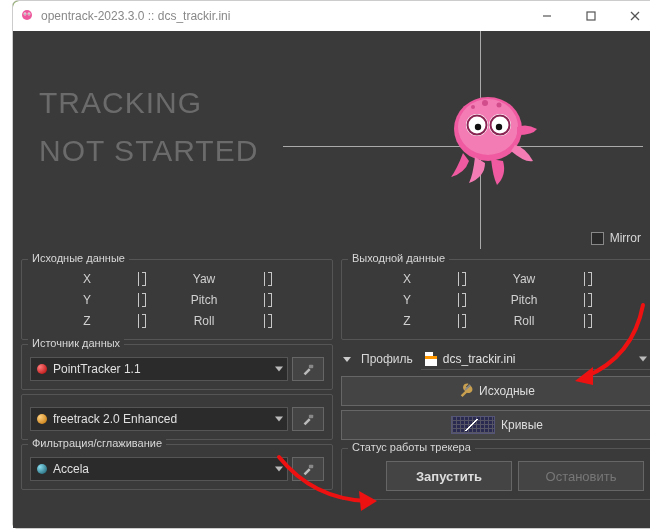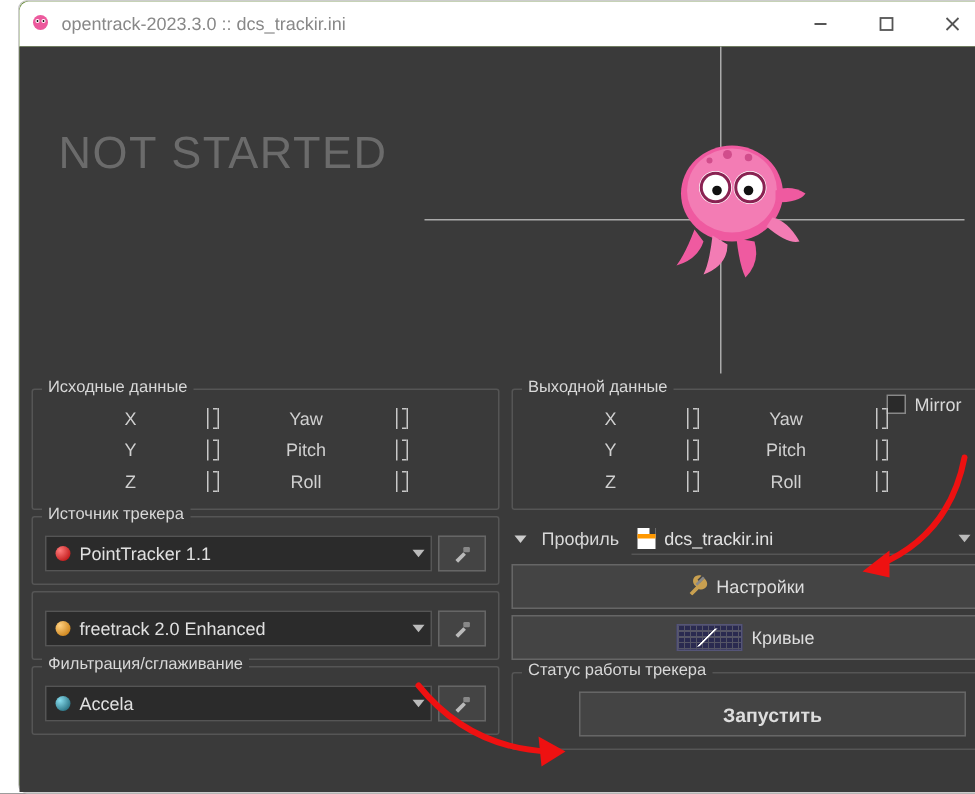--- a/index.html
+++ b/index.html
@@ -30,22 +30,22 @@
   .tracking-text {
     position: absolute; left: 26px; top: 48px;
     color: #6b6b6b; font-size: 30px; font-weight: 500; line-height: 1.6;
     letter-spacing: 1px;
   }
   .crosshair-h { position: absolute; top: 115px; left: 270px; width: 360px; height: 1px; background: #aaa; }
   .crosshair-v { position: absolute; top: 0px; left: 467px; width: 1px; height: 218px; background: #aaa; }
   .octo { position: absolute; left: 420px; top: 50px; width: 110px; height: 110px; }
 
   .mirror-row {
-    position: absolute; right: 20px; top: 200px; display: flex; align-items: flex-start; gap: 6px;
-    color: #d8d8d8; font-size: 12px; margin-top: 32px;
+    position: absolute; right: 20px; top: 200px; display: flex; align-items: flex-end; gap: 6px;
+    color: #d8d8d8; font-size: 12px;
   }
   .chk {
     width: 13px; height: 13px; border: 1px solid #888; background: #2a2a2a;
   }
 
   .panels {
     position: absolute; left: 0; right: 0; top: 228px; bottom: 0;
     display: flex; gap: 8px; padding: 0 8px 6px 8px;
   }
   .col { flex: 1; display: flex; flex-direction: column; gap: 4px; }
@@ -181,20 +181,21 @@
             <line x1="9" y1="1" x2="1" y2="9" stroke-width="1.2"></line>
           </svg>
       </div>
     </div>
   </div>
 
   <div class="content">
 
     <div class="preview">
       <div class="tracking-text">
+        <div>TRACKING</div>
         <div>NOT STARTED</div>
       </div>
       <div class="crosshair-h"></div>
       <div class="crosshair-v"></div>
       <div class="octo">
         <svg viewBox="0 0 110 110">
           <ellipse cx="55" cy="48" rx="34" ry="32" fill="#ef5aa0"></ellipse>
           <ellipse cx="55" cy="46" rx="30" ry="28" fill="#f37cb4"></ellipse>
           <circle cx="44" cy="44" r="11" fill="#fff"></circle>
           <circle cx="67" cy="44" r="11" fill="#fff"></circle>
@@ -237,21 +238,21 @@
             <span class="val"><span class="valglyph"></span></span>
 
             <span class="lbl">Z</span>
             <span class="val"><span class="valglyph"></span></span>
             <span class="lbl">Roll</span>
             <span class="val"><span class="valglyph"></span></span>
           </div>
         </div>
 
         <div class="group">
-          <div class="legend">Источник трекера</div>
+          <div class="legend">Источник данных</div>
           <div class="row-combo">
             <div class="combo">
               <span class="dot red"></span>
               <span>PointTracker 1.1</span>
               <span class="caret"></span>
             </div>
             <div class="btn hammer-icon">
               <svg viewBox="0 0 16 16">
                   <path d="M3 13 L9 7 L11 9 L5 15 Z" fill="#bbb"></path>
                   <rect x="9" y="3" width="5" height="4" rx="1" fill="#888"></rect>
@@ -328,34 +329,37 @@
           </div>
         </div>
 
         <div class="btn wide" style="height:30px;">
           <span class="wrench-icon">
             <svg viewBox="0 0 16 16">
                 <path d="M13 3l-3 3-2-2 3-3c-2-1-5 0-6 2s0 5 2 6l-5 5 2 2 5-5c2 1 5 0 6-2s0-5-2-6z" fill="#c9a050"></path>
                 <rect x="9" y="1" width="2" height="8" transform="rotate(45 10 5)" fill="#888"></rect>
               </svg>
           </span>
-          <span class="blabel">Настройки</span>
+          <span class="blabel">Исходные</span>
         </div>
 
         <div class="btn wide" style="height:30px;align-items:center;">
           <span class="curves-icon"></span>
           <span class="blabel">Кривые</span>
         </div>
 
         <div class="group" style="margin-top:4px;padding-left:44px;">
           <div class="legend">Статус работы трекера</div>
           <div class="statusbtns">
             <div class="btn big">
               <span style="font-weight:600;">Запустить</span>
             </div>
+            <div class="btn big disabled">
+              <span>Остановить</span>
+            </div>
           </div>
         </div>
 
       </div>
     </div>
 
     <div class="arrow" style="left:560px; top:270px;">
       <svg width="80" height="90">
         <path d="M70 4 Q60 56 12 76"></path>
         <polygon points="2,80 20,66 20,84"></polygon>

